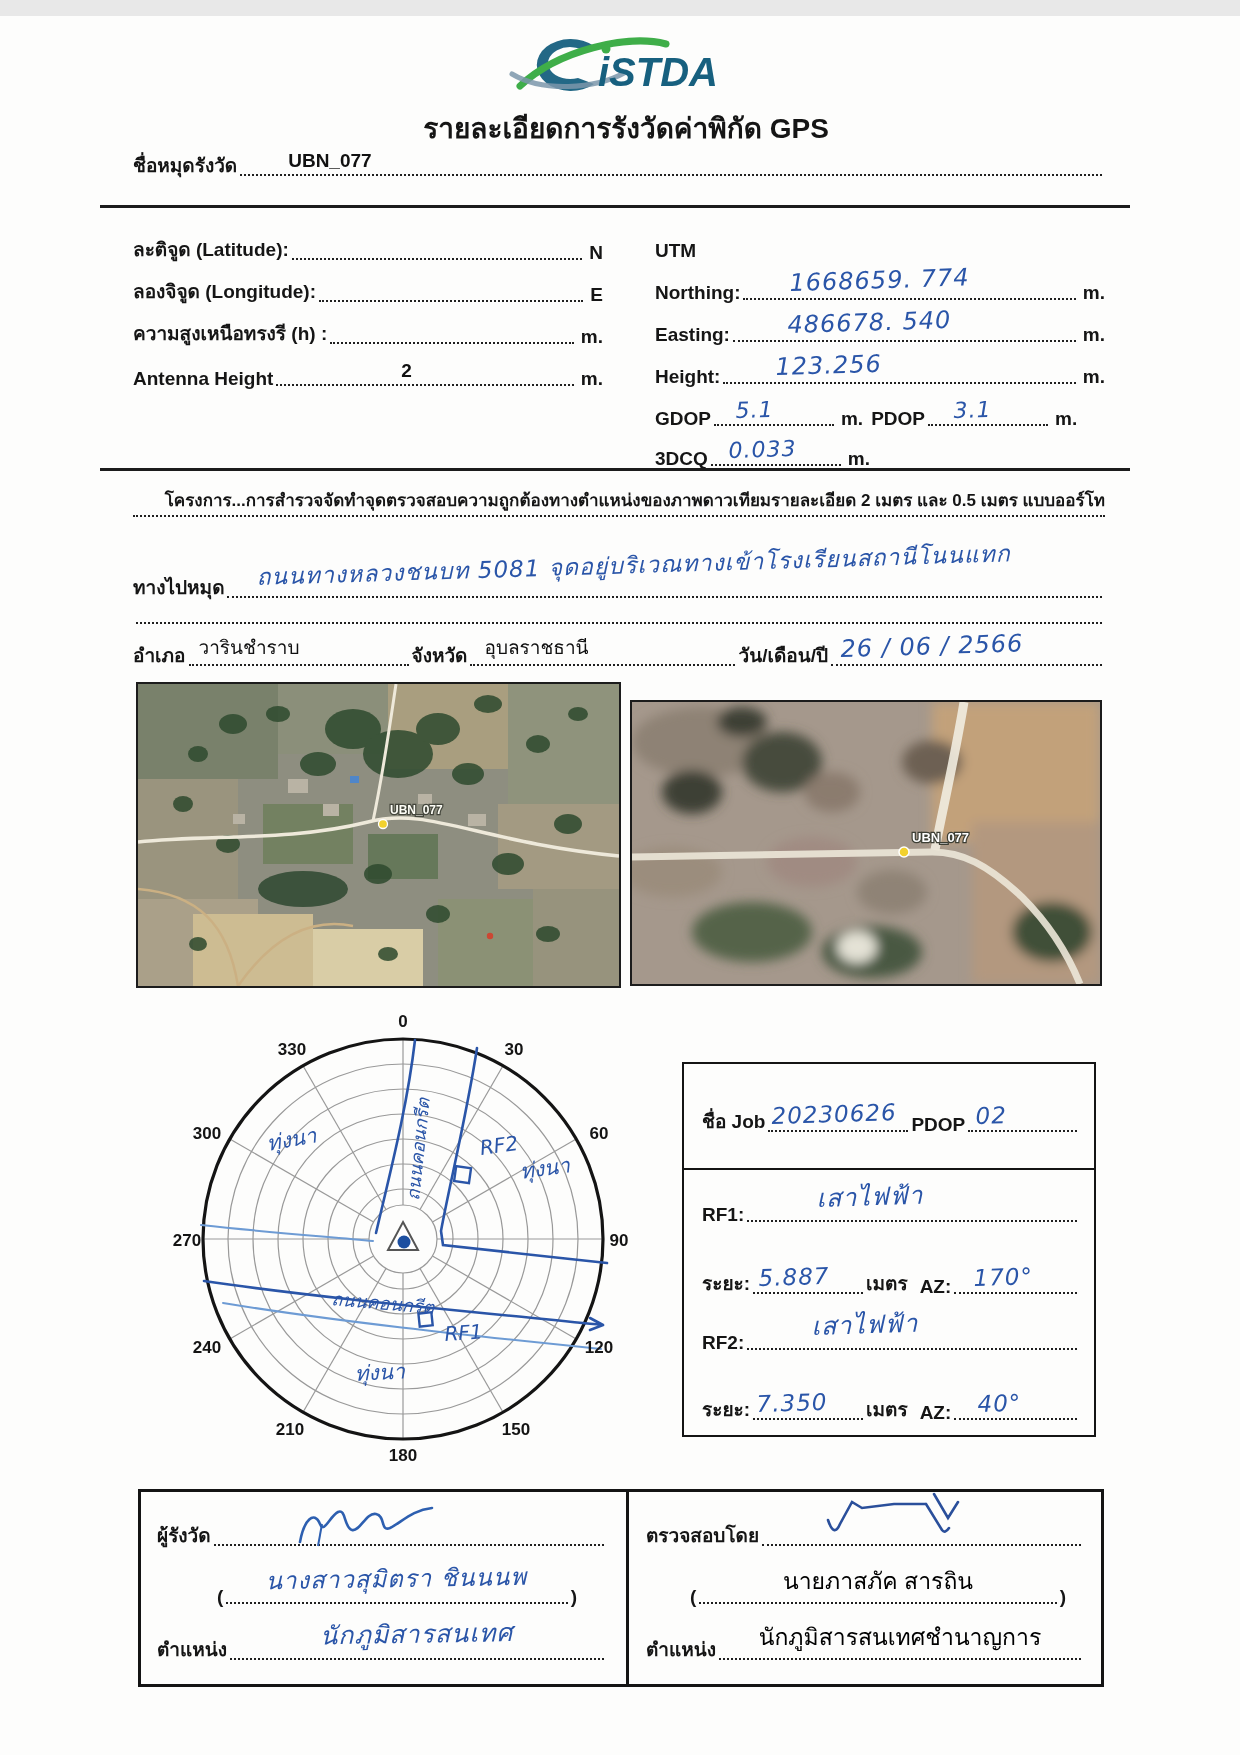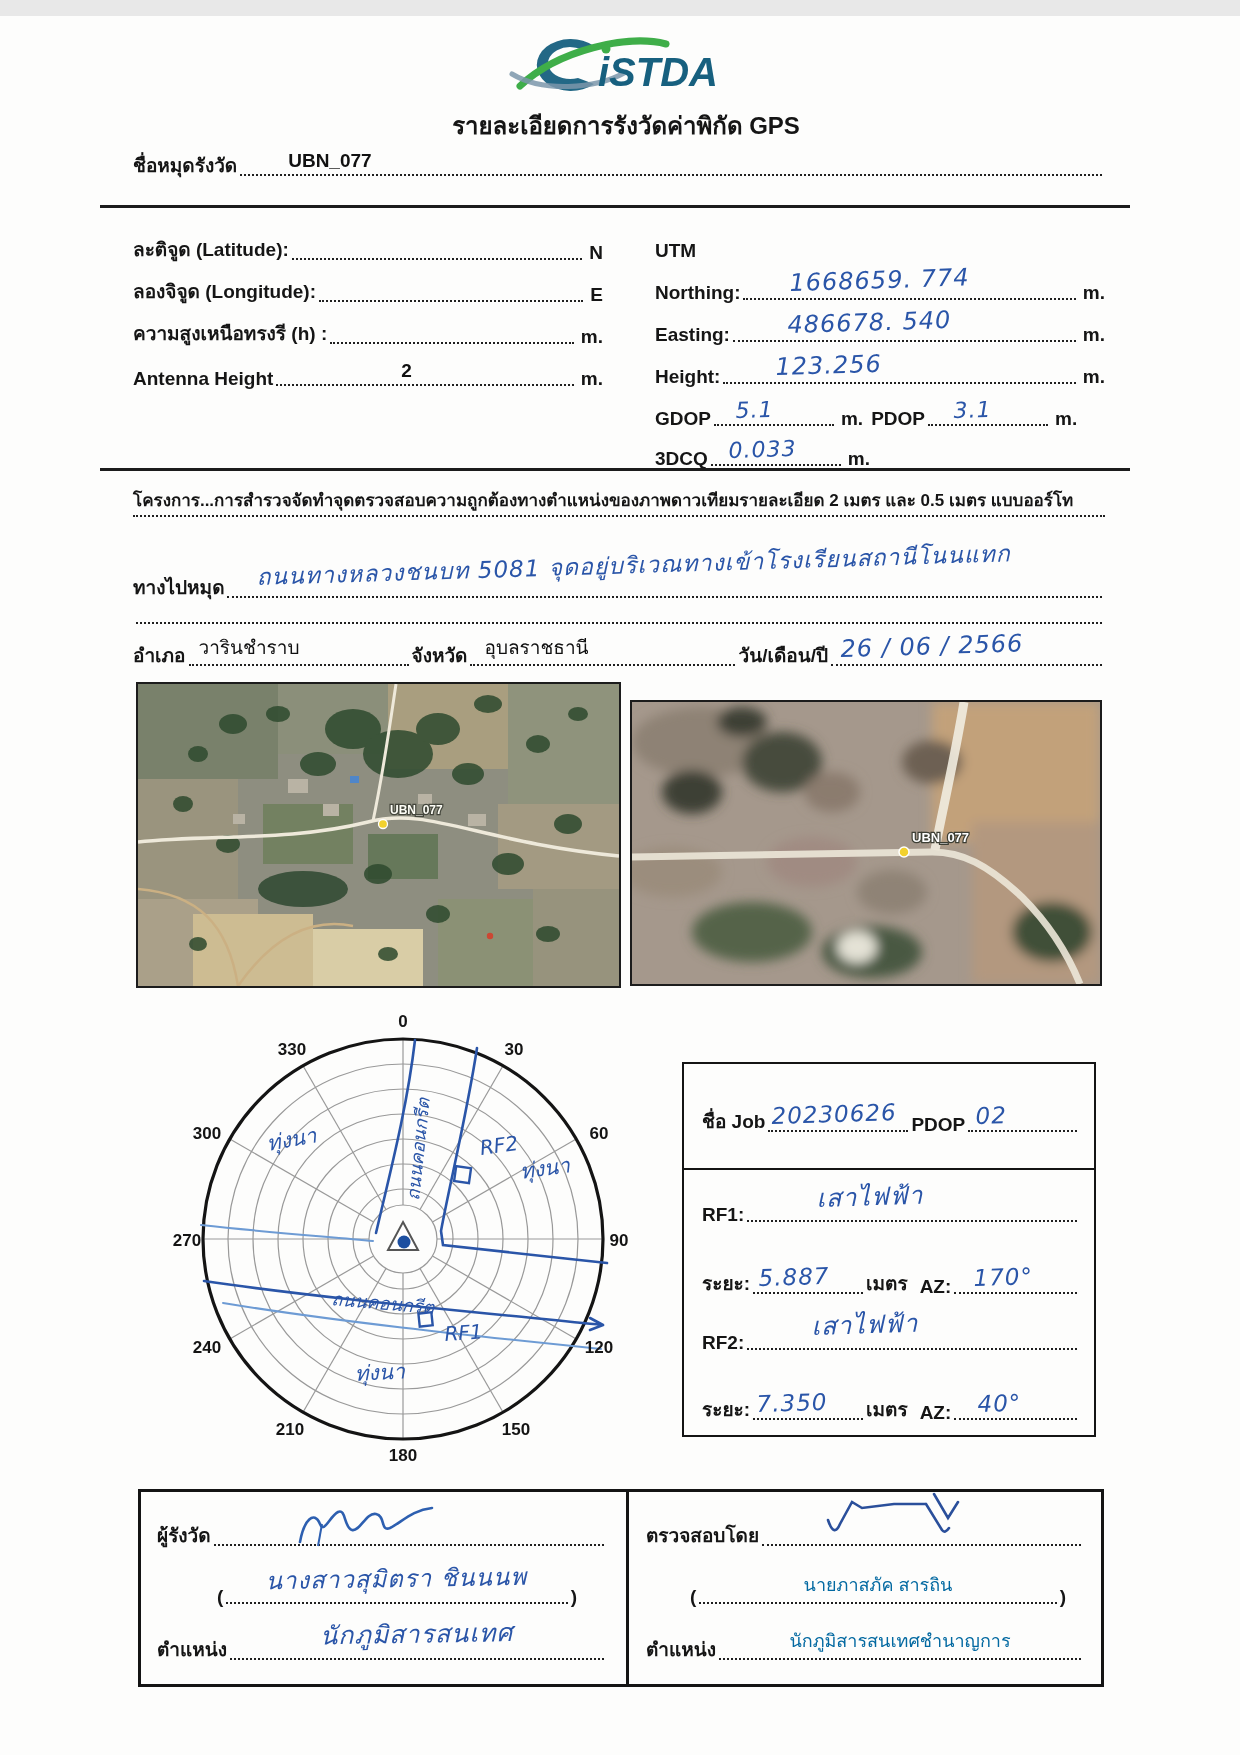--- a/index.html
+++ b/index.html
@@ -11,46 +11,46 @@
   .lbl{white-space:nowrap;}
   .sfx{white-space:nowrap;margin-left:4px;}
   .dots{position:relative;border-bottom:2px dotted #1f1f1f;height:8px;margin:0 3px 4px 3px;}
   .grow{flex:1 1 auto;}
   .hw{position:absolute;bottom:1px;color:#2a55a8;font-size:22px;font-weight:400;
       font-style:italic;letter-spacing:1px;white-space:nowrap;transform:rotate(-1.8deg);
       transform-origin:left bottom;font-family:"DejaVu Sans","Liberation Sans",sans-serif;}
   .hw.center-v{left:0;right:0;text-align:center;transform:rotate(-1deg);}
   .pv{position:absolute;bottom:2px;color:#111;font-size:19px;font-weight:700;
       font-style:normal;white-space:nowrap;}
-  .pv-center{position:absolute;left:0;right:0;bottom:3px;text-align:center;color:#0369a1;
-      font-size:18px;font-weight:400;font-style:normal;white-space:nowrap;}
+  .pv-center{position:absolute;left:0;right:0;bottom:3px;text-align:center;color:#000000;
+      font-size:23px;font-weight:400;font-style:normal;white-space:nowrap;}
   .rule{background:#1c1c1c;height:3px;}
   .proj-line{font-size:17px;font-weight:700;border-bottom:2px dotted #1f1f1f;
-      padding-bottom:2px;margin-bottom:9px;white-space:nowrap;}
+      padding-bottom:2px;margin-bottom:9px;white-space:nowrap;text-align:right;}
   .box{border:2.5px solid #141414;background:#fdfdfc;}
   .hwt{fill:#2a55a8;font-style:italic;font-weight:400;
        font-family:"DejaVu Sans","Liberation Sans",sans-serif;}
   .dlab{fill:#141414;font-weight:700;font-size:17px;
         font-family:"Liberation Sans",sans-serif;}
   .blue-bar{background:#2f3e92;}
 </style>
 </head>
 <body>
 
 <div class="page">
 
   <svg class="abs" style="left:498px;top:18px" width="245" height="68" viewBox="0 0 245 68">
     <path d="M96,12 A34,26 0 1 0 96,50 L80,44 A22,16 0 1 1 88,18 Z" fill="#17607f" opacity="0.95"></path>
     <path d="M22,52 C60,16 130,0 168,10" stroke="#3fae49" stroke-width="7" fill="none" stroke-linecap="round"></path>
     <path d="M14,40 C44,58 96,56 128,38" stroke="#7b97aa" stroke-width="5" fill="none" stroke-linecap="round" opacity="0.85"></path>
     <text x="100" y="52" font-size="40" font-weight="700" font-style="italic" fill="#17607f" font-family="Liberation Sans,sans-serif">iSTDA</text>
     <circle cx="108" cy="15" r="4.5" fill="#3fae49"></circle>
   </svg>
 
-  <div class="abs center" style="left:12px;right:0;top:90px;font-size:24px;font-weight:700">รายละเอียดการรังวัดค่าพิกัด GPS</div>
+  <div class="abs center" style="left:12px;right:0;top:90px;font-size:28px;font-weight:700">รายละเอียดการรังวัดค่าพิกัด GPS</div>
 
   <div class="abs fline" style="left:133px;top:134px;width:972px">
     <span class="lbl">ชื่อหมุดรังวัด</span>
     <span class="dots grow">
       <span class="pv" style="left:48px">UBN_077</span>
     </span>
   </div>
 
   <div class="abs rule" style="left:100px;top:189px;width:1030px"></div>
 

